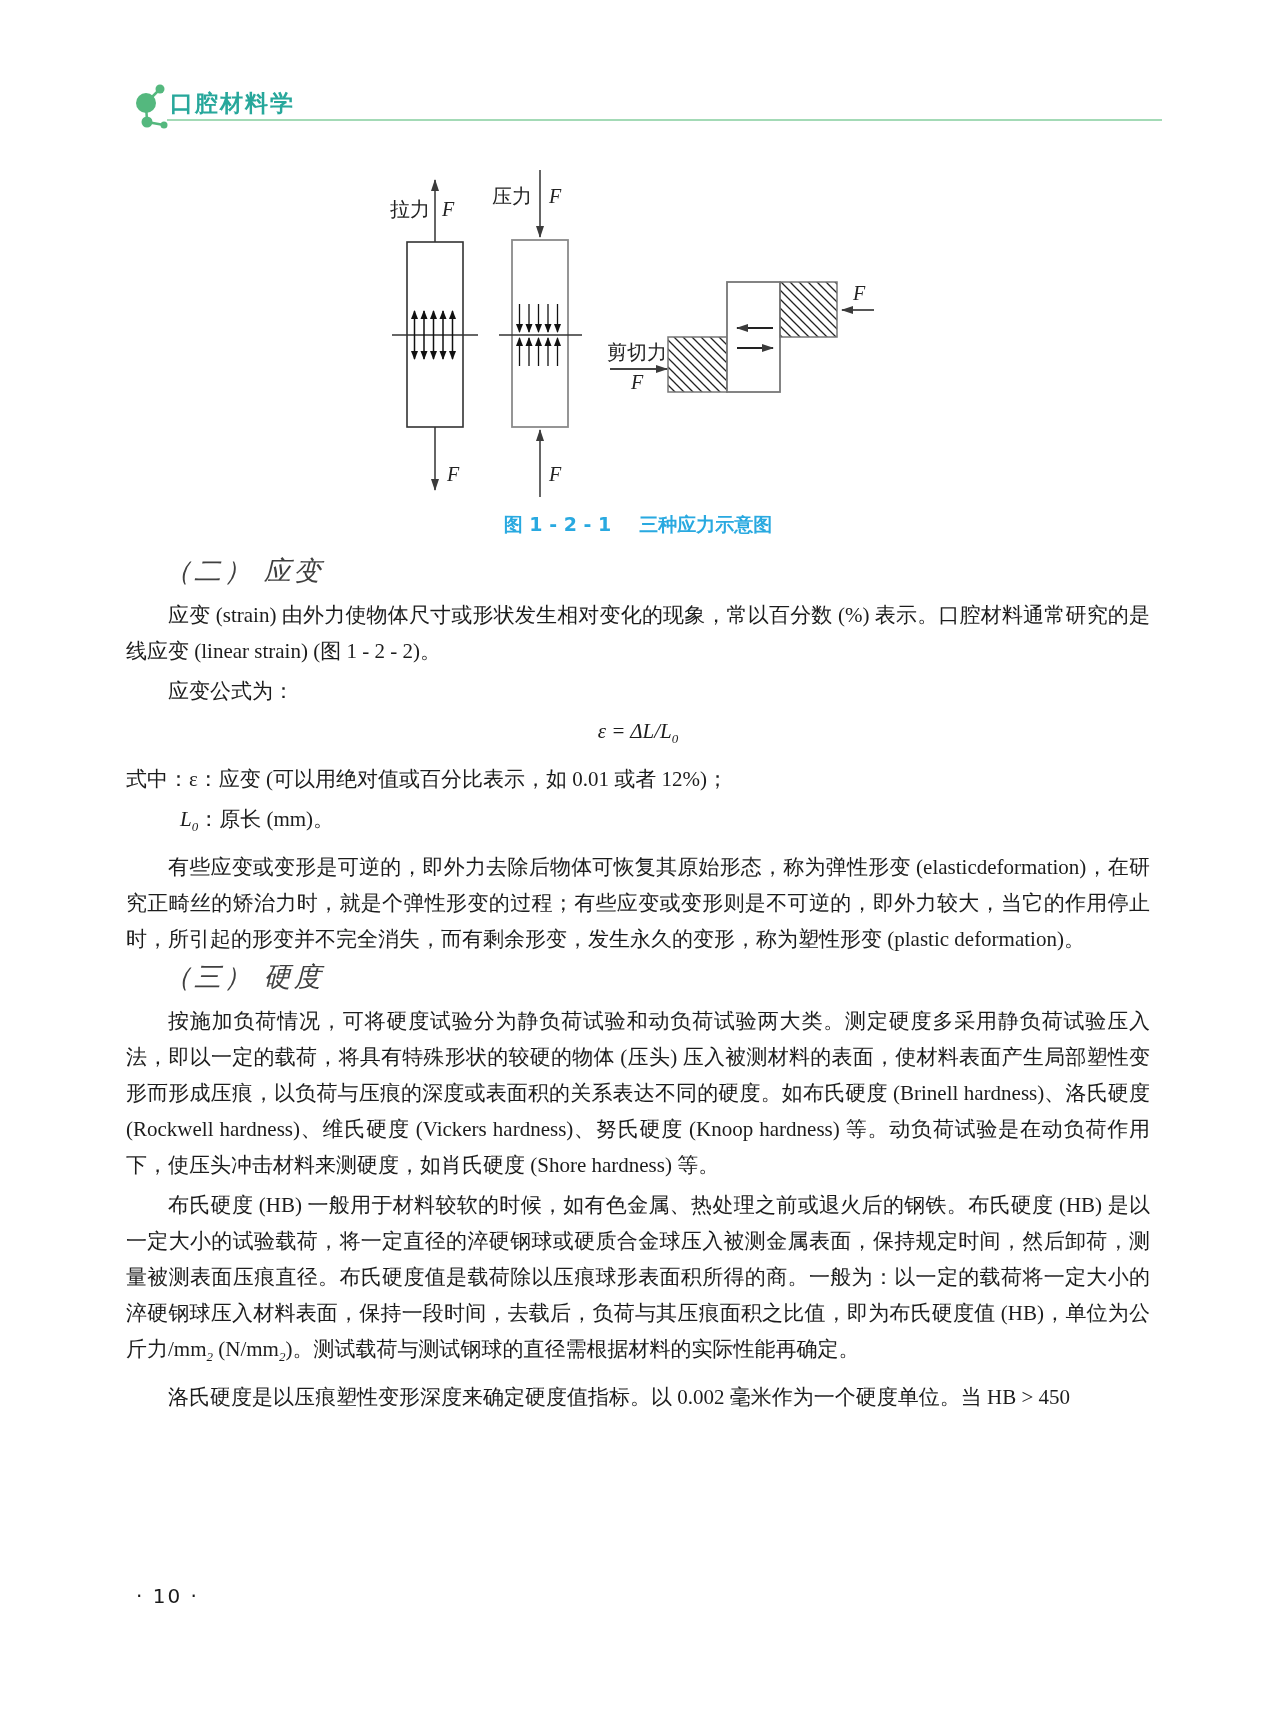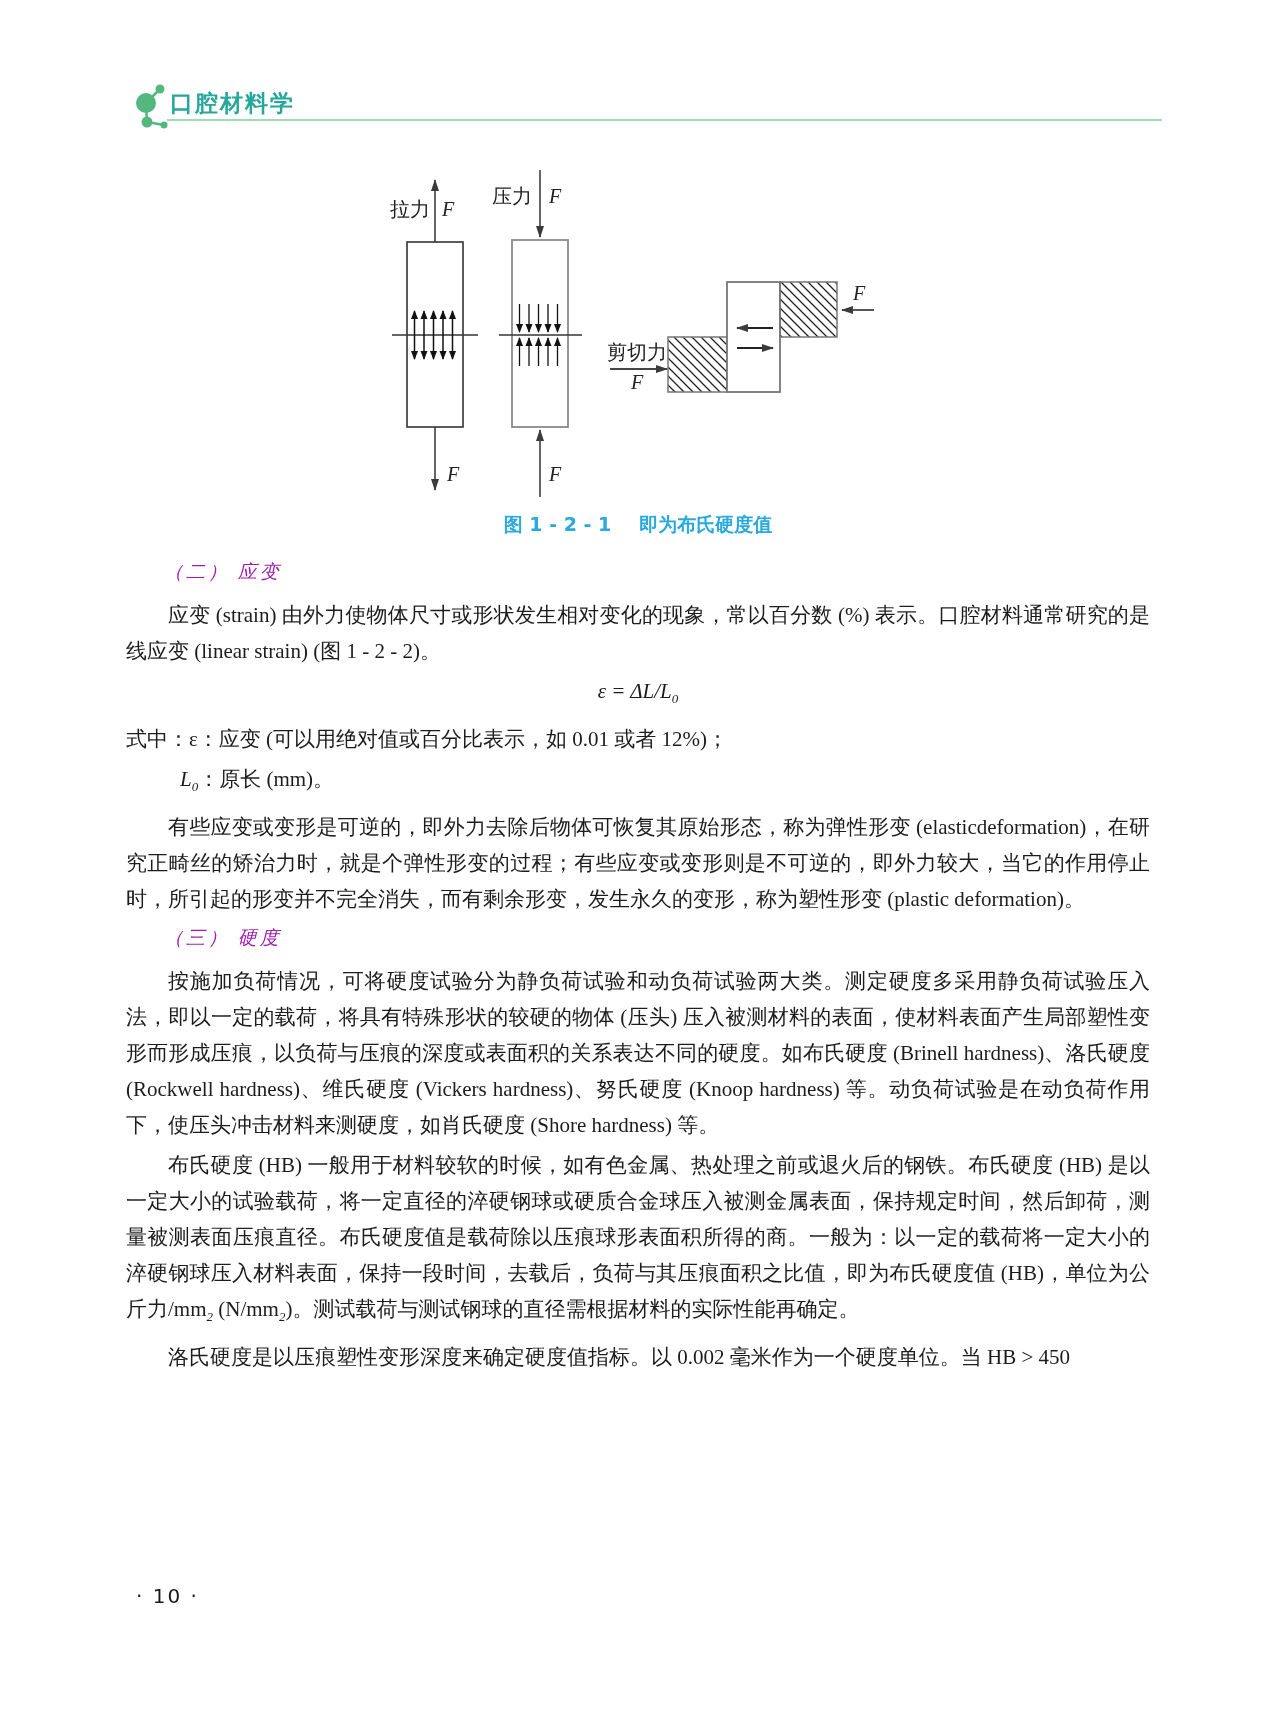--- a/index.html
+++ b/index.html
@@ -31,22 +31,22 @@
     position:absolute; left:122px; top:552px; width:1032px;
     font-size:21px; line-height:36px; text-align:justify;
   }
   .body-text p { margin:4px; text-indent:2em; }
   .body-text p.flush { text-indent:0; }
   .body-text p.hang { text-indent:0; padding-left:54px; }
   .formula-row { text-align:center; text-indent:0 !important; font-style:italic; }
   .sb { font-size:13px; vertical-align:-5px; font-style:italic; }
   .sym { font-style:italic; }
   h2.sec {
-    margin:3px 0 9px 42px; font-size:19px; line-height:33px;
-    color:#a21caf; font-weight:normal; font-style:italic;
+    margin:3px 0 9px 42px; font-size:27px; line-height:33px;
+    color:#404040; font-weight:normal; font-style:italic;
     font-family:"Liberation Serif","DejaVu Serif",serif; letter-spacing:3px;
   }
   
   .page-num {
     position:absolute; left:136px; top:1584px; font-size:20px; color:#1a1a1a;
     font-family:"DejaVu Sans","Liberation Sans",sans-serif; letter-spacing:2px;
   }
 </style>
 </head>
 <body>
@@ -130,29 +130,30 @@
       <line x1="737" y1="208" x2="773" y2="208" stroke="#222" stroke-width="1.8" marker-end="url(#arrBig)"></line>
       <line x1="874" y1="170" x2="842" y2="170" stroke="#444" stroke-width="1.8" marker-end="url(#arrBig)"></line>
       <text class="f" x="853" y="160">F</text>
       <text x="637" y="219" text-anchor="middle">剪切力</text>
       <line x1="610" y1="229" x2="667" y2="229" stroke="#444" stroke-width="1.8" marker-end="url(#arrBig)"></line>
       <text class="f" x="631" y="249">F</text>
     </g>
   </svg>
 
   <div class="fig-caption">
-    <span class="num">图 1 - 2 - 1</span><span>即为布氏硬度值</span>
+    <span class="num">图 1 - 2 - 1</span><span>三种应力示意图</span>
   </div>
 
   <div class="body-text">
 
     <h2 class="sec">（二） 应变</h2>
 
     <p>应变 (strain) 由外力使物体尺寸或形状发生相对变化的现象，常以百分数 (%) 表示。口腔材料通常研究的是线应变 (linear strain) (图 1 - 2 - 2)。</p>
 
+    <p>应变公式为：</p>
 
     <p class="formula-row"><span>ε = ΔL/L</span><span class="sb">0</span></p>
 
     <p class="flush">式中：ε：应变 (可以用绝对值或百分比表示，如 0.01 或者 12%)；</p>
 
 
     <p class="hang"><span class="sym">L</span><span class="sb">0</span><span>：原长 (mm)。</span></p>
 
     <p>有些应变或变形是可逆的，即外力去除后物体可恢复其原始形态，称为弹性形变 (elasticdeformation)，在研究正畸丝的矫治力时，就是个弹性形变的过程；有些应变或变形则是不可逆的，即外力较大，当它的作用停止时，所引起的形变并不完全消失，而有剩余形变，发生永久的变形，称为塑性形变 (plastic deformation)。</p>
 

